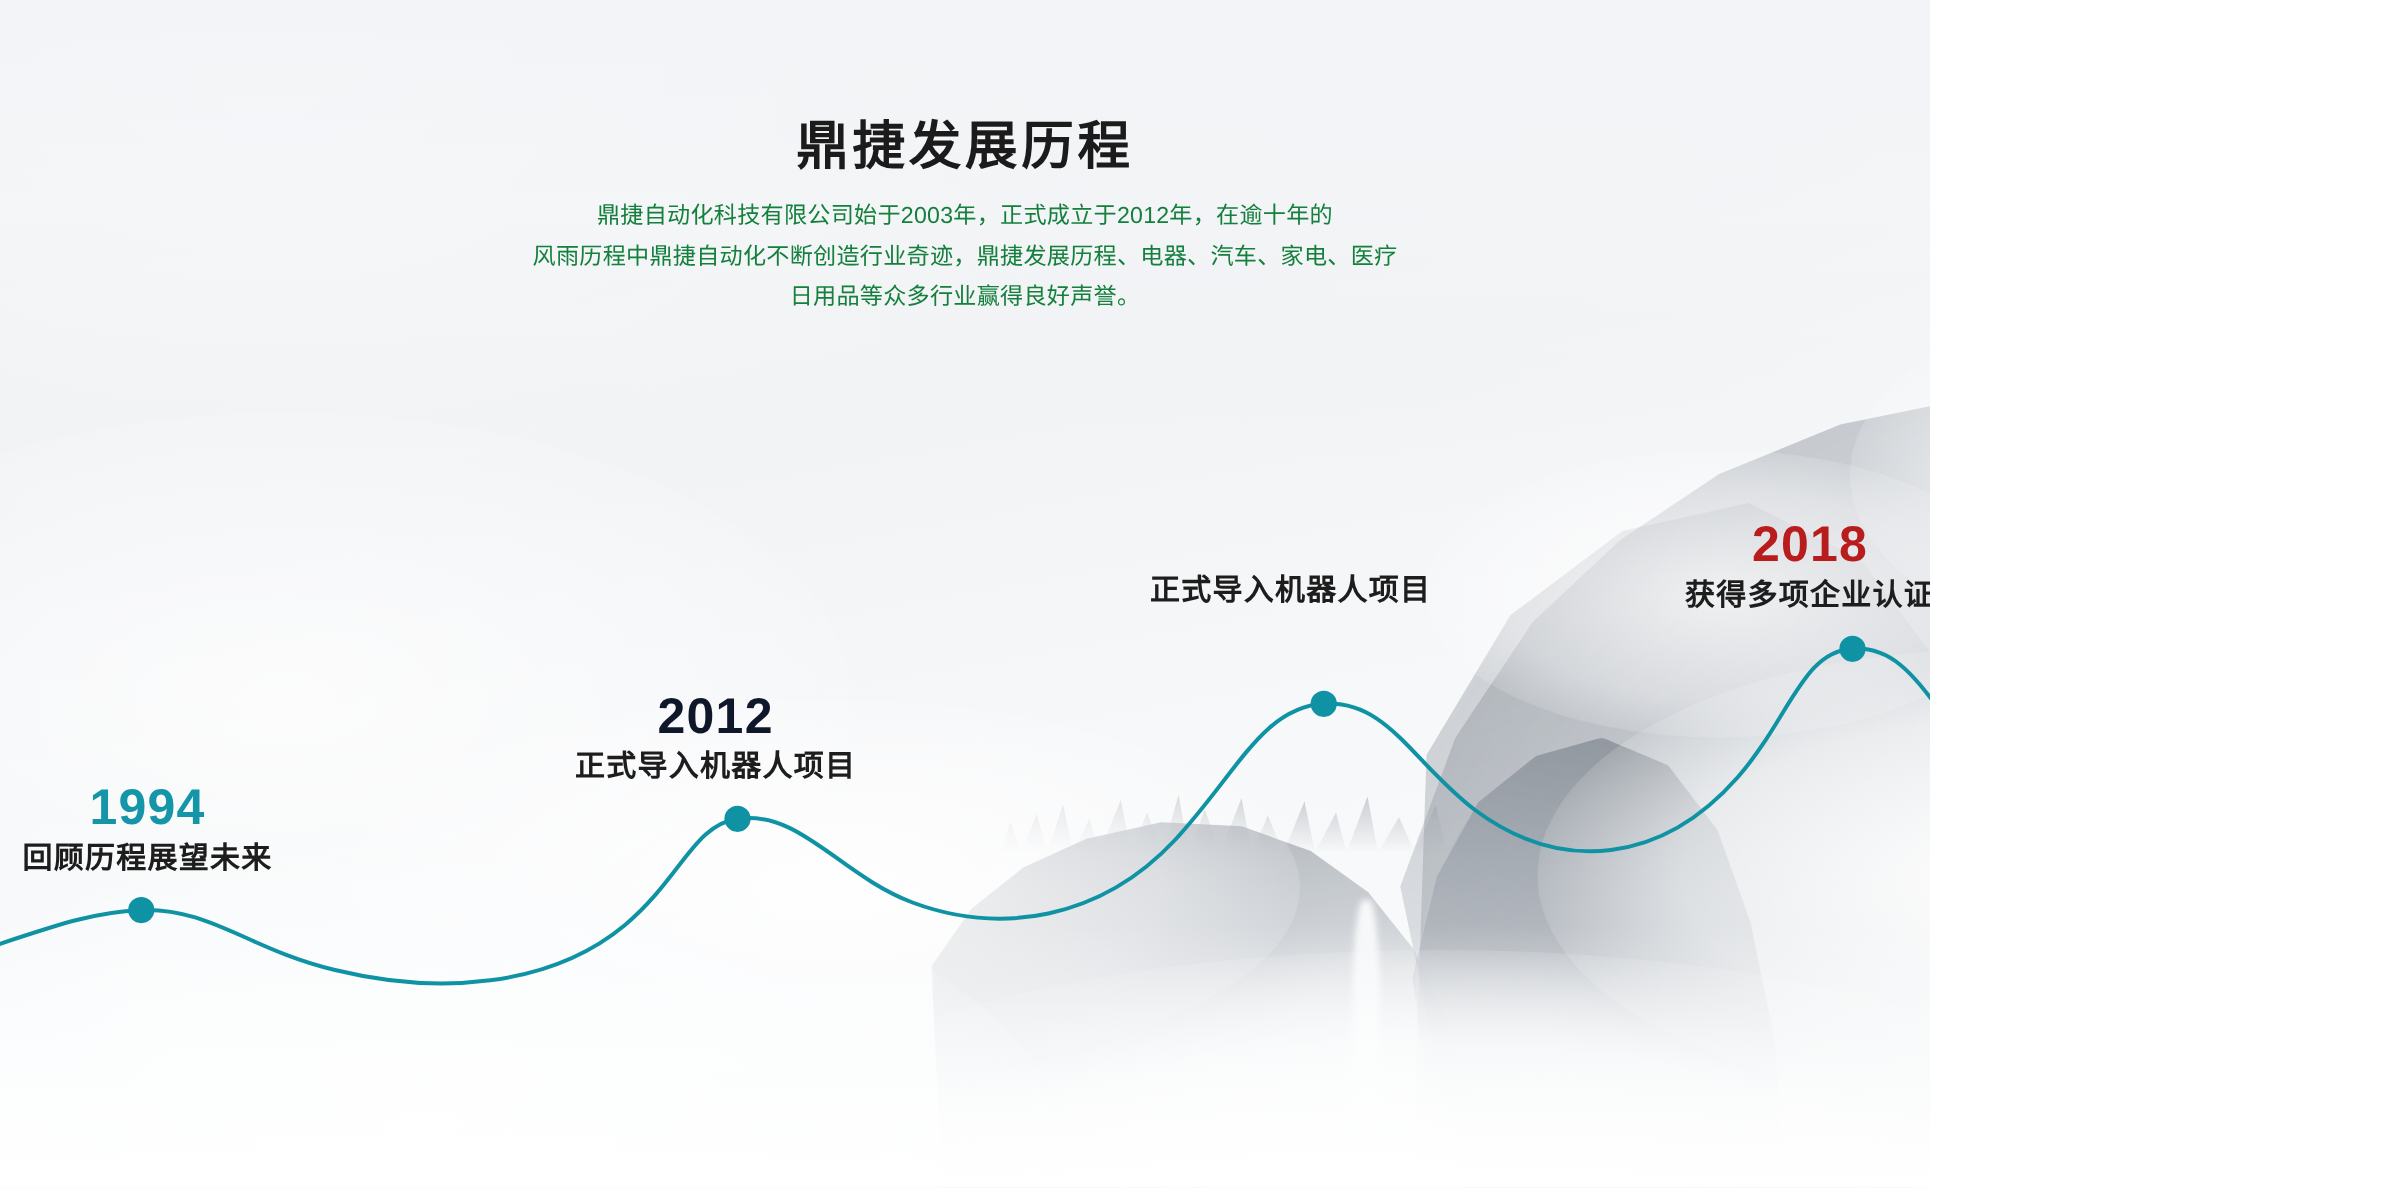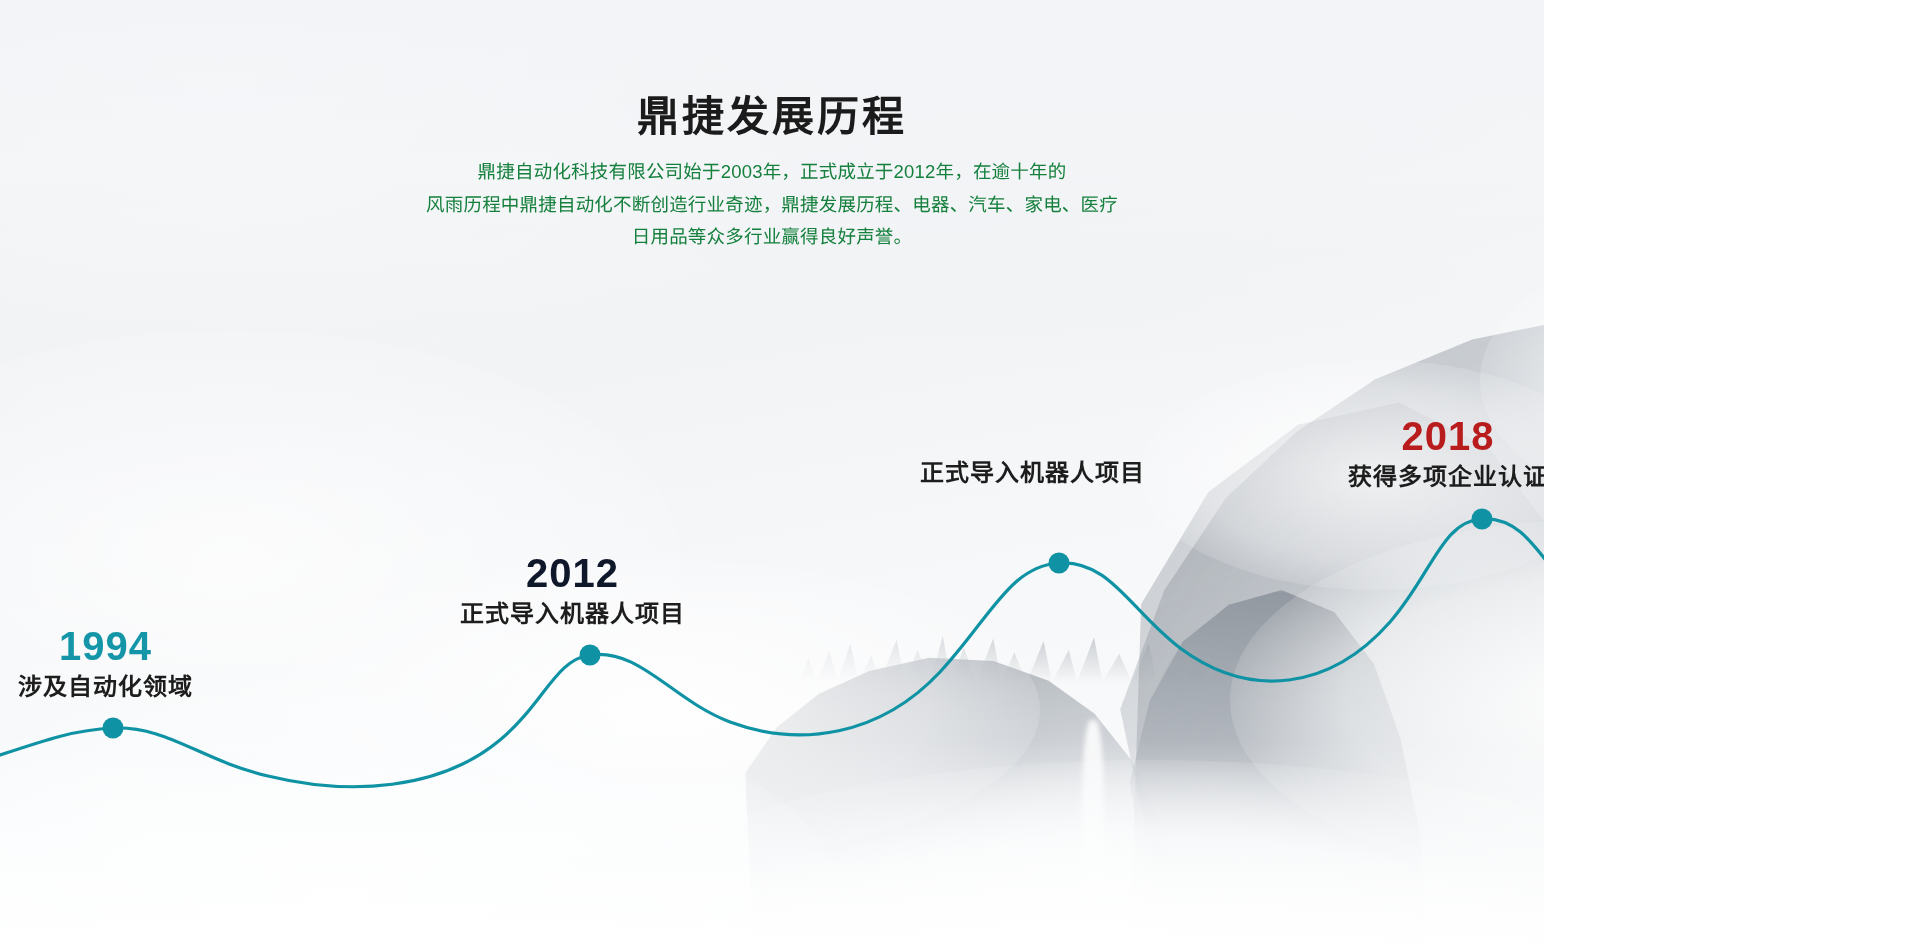--- a/index.html
+++ b/index.html
@@ -192,21 +192,21 @@
       <circle class="node" cx="113" cy="728" r="10.5" fill="#0f93a4"></circle>
       <circle class="node" cx="590" cy="655" r="10.5" fill="#0f93a4"></circle>
       <circle class="node" cx="1059" cy="563" r="10.5" fill="#0f93a4"></circle>
       <circle class="node" cx="1482" cy="519" r="10.5" fill="#0f93a4"></circle>
       <circle class="node" cx="1840" cy="382" r="10.5" fill="#0f93a4"></circle>
     </g>
   </svg>
 
   <div class="milestone" style="left:18px;  top:625px;">
     <div class="year" style="color: rgb(20, 150, 168);">1994</div>
-    <div class="desc">涉及自动化领域</div>
+    <div class="desc">回顾历程展望未来</div>
   </div>
 
   <div class="milestone" style="left:460px; top:552px;">
     <div class="year" style="color: #0f172a;">2012</div>
     <div class="desc">正式导入机器人项目</div>
   </div>
 
   <div class="milestone" style="left:920px; top:453px;">
     <div class="desc">正式导入机器人项目</div>
   </div>

